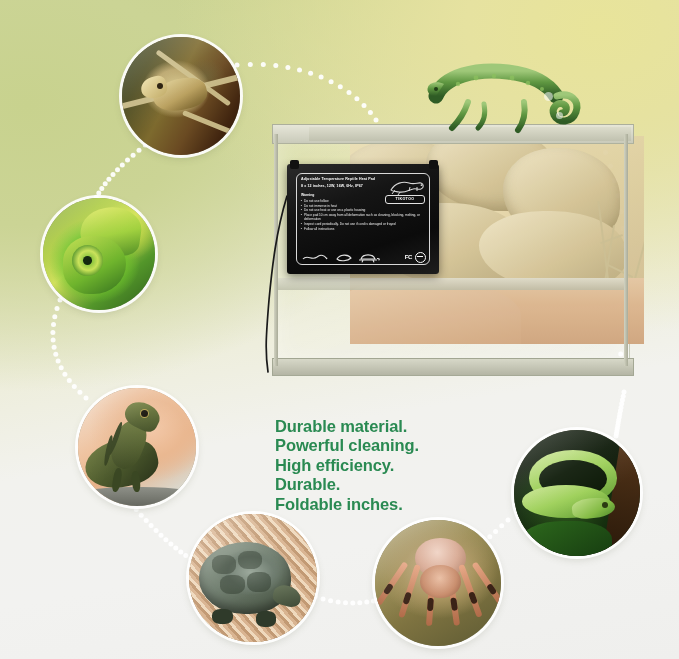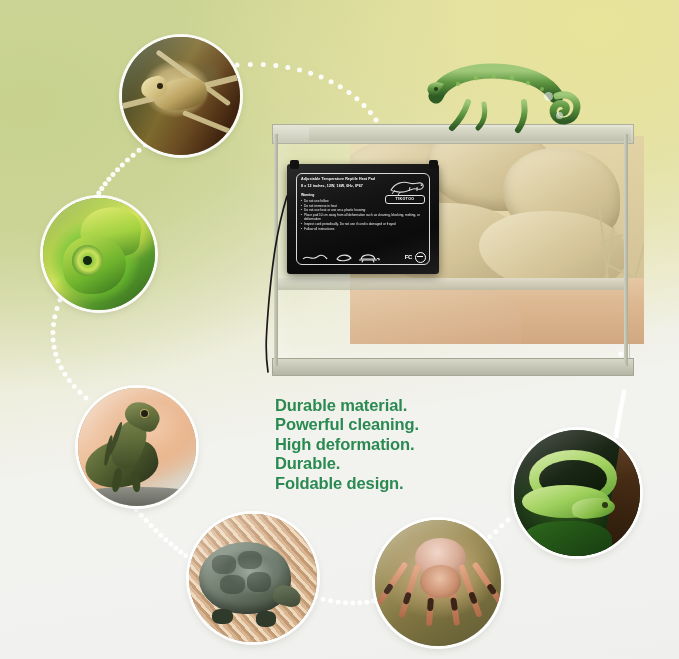--- a/index.html
+++ b/index.html
@@ -236,21 +236,21 @@
   .padicons{position:absolute;left:14px;bottom:10px;width:96px;height:14px;}
   .padcerts{position:absolute;right:13px;bottom:11px;height:12px;display:flex;gap:3px;align-items:center;}
   .certfc{color:#fff;font-weight:bold;font-size:6px;letter-spacing:-.4px;}
   .certwee{width:9px;height:9px;border-radius:50%;border:1px solid #fff;position:relative;}
   .certwee:after{content:"";position:absolute;left:1.2px;top:3.6px;width:6px;height:1.2px;background:#fff;}
   #cord{position:absolute;left:0;top:0;width:679px;height:659px;pointer-events:none;}
   
   #cham{position:absolute;left:424px;top:52px;width:184px;height:86px;}
   
   #headline{
-    position:absolute;left:275px;top:396px;width:240px;
+    position:absolute;left:275px;top:417px;width:240px;
     color:#2a8a52;font-weight:bold;font-size:16.5px;line-height:19.4px;
     letter-spacing:-.1px;
   }
   #headline div{white-space:nowrap;}
   .bokeh{position:absolute;border-radius:50%;background:rgba(255,255,255,.55);filter:blur(.4px);}
 </style>
 </head>
 <body>
 
 <div id="stage">
@@ -570,18 +570,18 @@
       <div class="coil" style="left:6%;top:44%;width:70%;height:26%;"></div>
       <div class="head"></div>
         <div class="eye"></div>
     </div>
     <div class="gloss"></div>
   </div>
 
   <div id="headline">
     <div>Durable material.</div>
     <div>Powerful cleaning.</div>
-    <div>High deformation.</div>
+    <div>High efficiency.</div>
     <div>Durable.</div>
-    <div>Foldable design.</div>
+    <div>Foldable inches.</div>
   </div>
 
 </div>
 
 </body></html>

